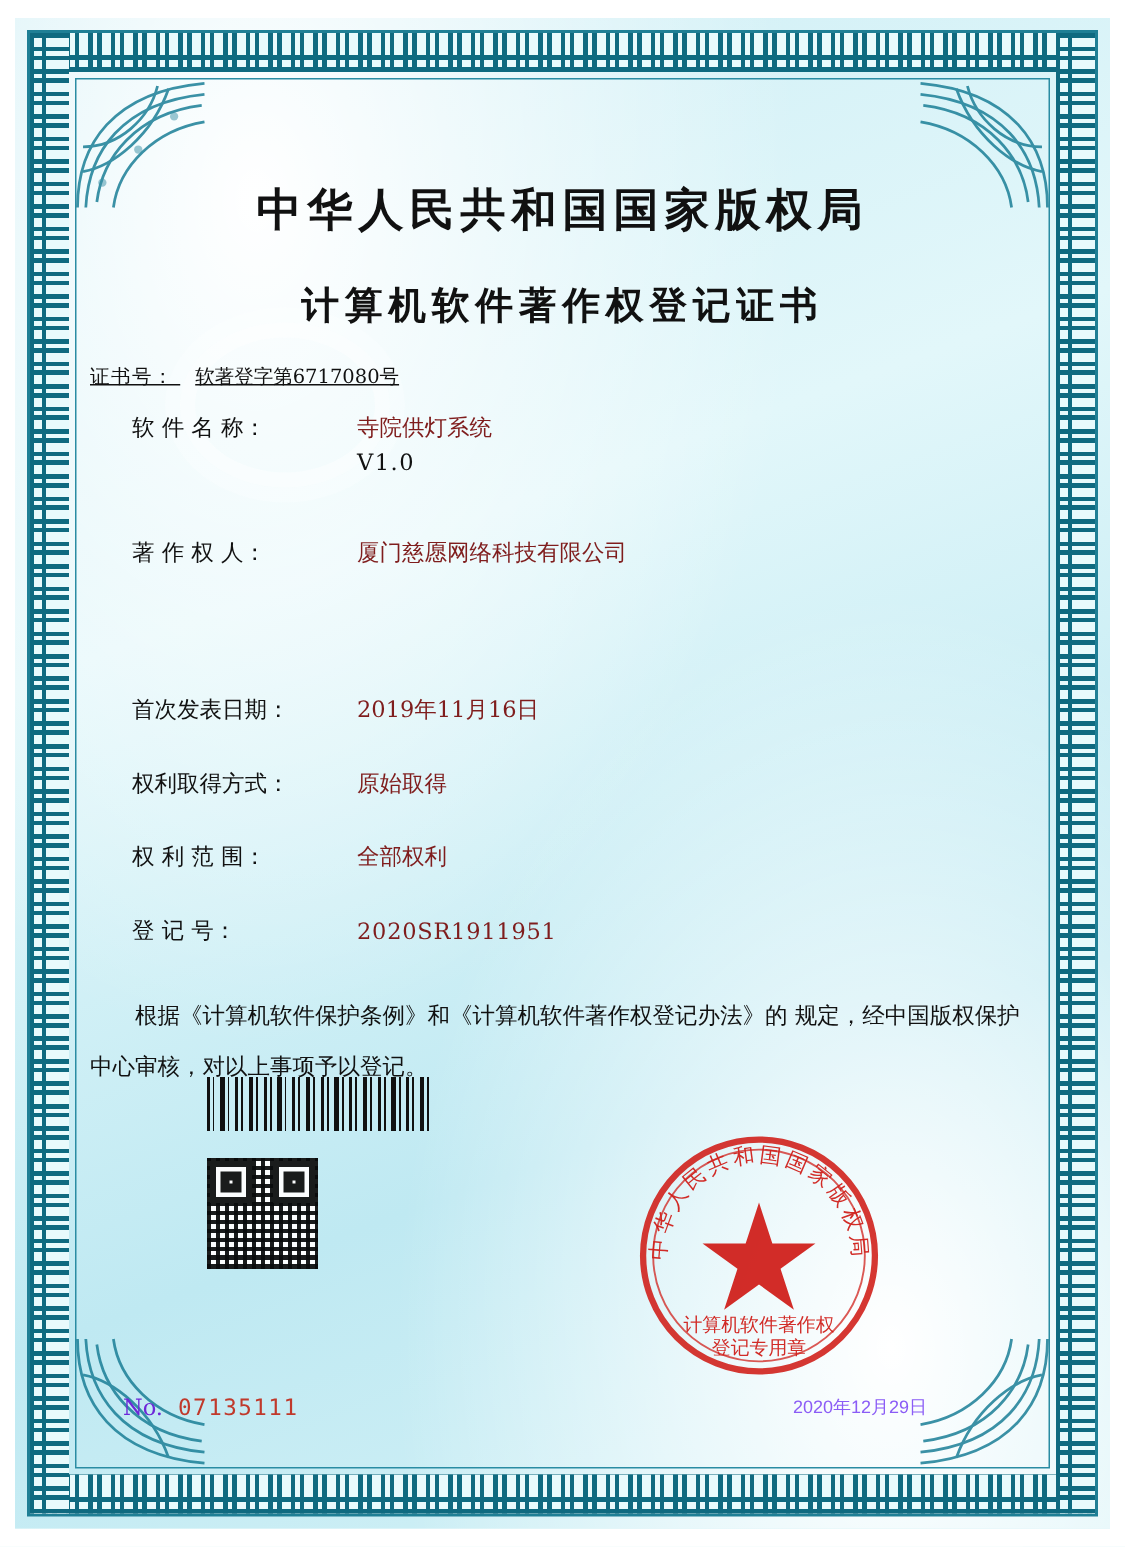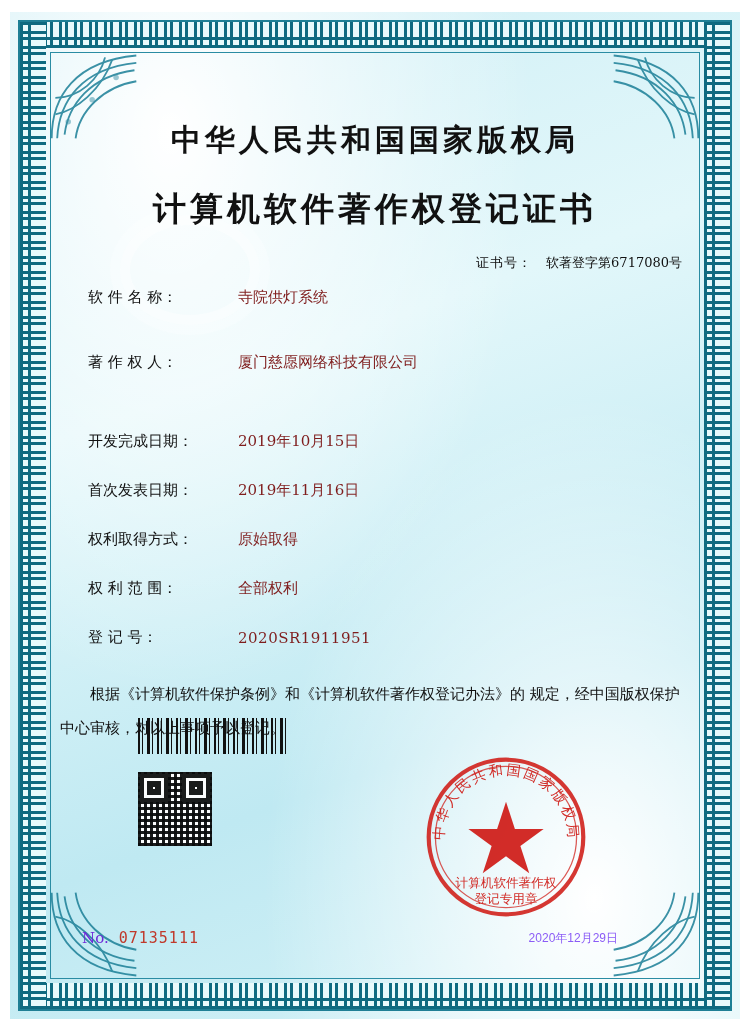--- a/index.html
+++ b/index.html
@@ -130,35 +130,35 @@
     text-align: center;
     font-size: 30px;
     font-weight: bold;
     letter-spacing: 4px;
     color: #111111;
     margin-top: 50px;
     font-family: "DejaVu Serif", serif;
   }
   .title-sub {
     text-align: center;
-    font-size: 33px;
+    font-size: 25px;
     font-weight: bold;
     letter-spacing: 4px;
     color: #111111;
     margin-top: 26px;
     font-family: "DejaVu Serif", serif;
   }
 
   .cert-no {
     margin-top: 22px;
-    text-align: right;
     padding-right: 8px;
     font-size: 13px;
     color: #111;
     font-family: "DejaVu Serif", serif;
+    text-decoration: underline;
   }
   .cert-no .label { letter-spacing: 1px; }
   .cert-no .value { margin-left: 10px; }
 
   .fields {
     margin-top: 16px;
     padding-left: 28px;
   }
   .row {
     display: flex;
@@ -358,35 +358,32 @@
       <span class="label">证书号：</span>
       <span class="value">软著登字第6717080号</span>
     </div>
 
     <div class="fields">
 
       <div class="row">
         <div class="k">软 件 名 称：</div>
         <div class="v">寺院供灯系统</div>
       </div>
+      <div class="version-line">V1.0</div>
 
       <div class="gap-lg"></div>
 
       <div class="row">
         <div class="k">著 作 权 人：</div>
         <div class="v">厦门慈愿网络科技有限公司</div>
       </div>
 
       <div class="gap-lg"></div>
       <div class="gap-sm"></div>
 
-      <div class="row">
-        <div class="k">开发完成日期：</div>
-        <div class="v">2019年10月15日</div>
-      </div>
 
       <div class="gap-md"></div>
 
       <div class="row">
         <div class="k">首次发表日期：</div>
         <div class="v">2019年11月16日</div>
       </div>
 
       <div class="gap-md"></div>
 

